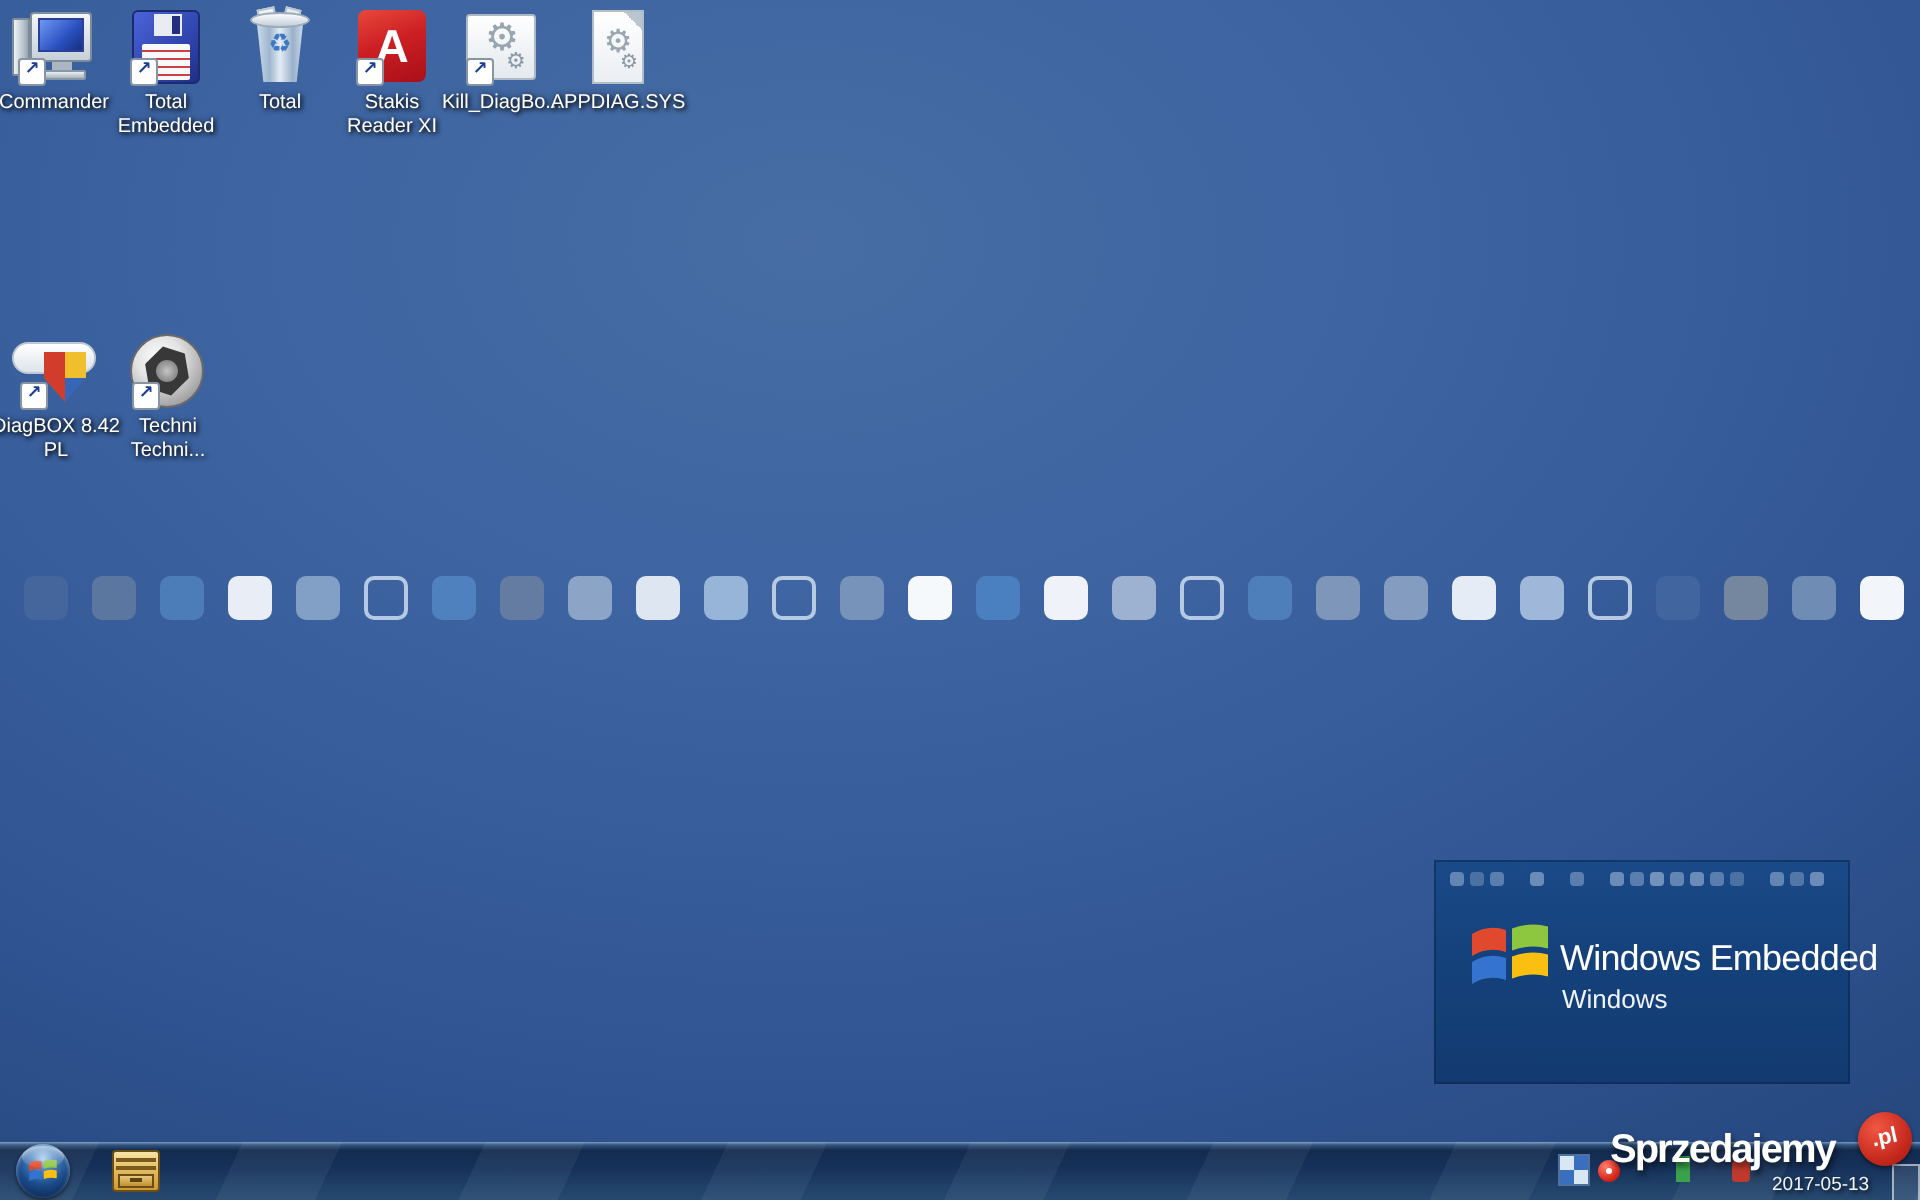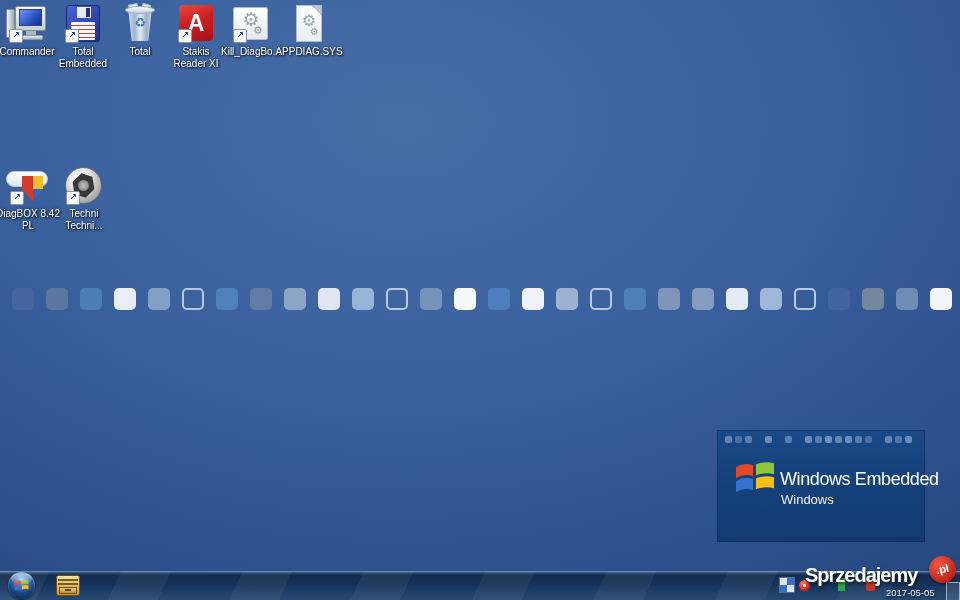--- a/index.html
+++ b/index.html
@@ -283,16 +283,16 @@
   <div id="tray-alert"></div>
   <div id="tray-hidden-green"></div>
   <div id="tray-hidden-red"></div>
   <div id="show-desktop"></div>
 
   <div id="watermark">
     <div id="wm-text">Sprzedajemy</div>
     <div id="wm-circle">
       <span id="wm-tld">.pl</span>
     </div>
-    <div id="wm-date">2017-05-05</div>
+    <div id="wm-date">2017-05-13</div>
   </div>
 
 </div>
 
 </body></html>

